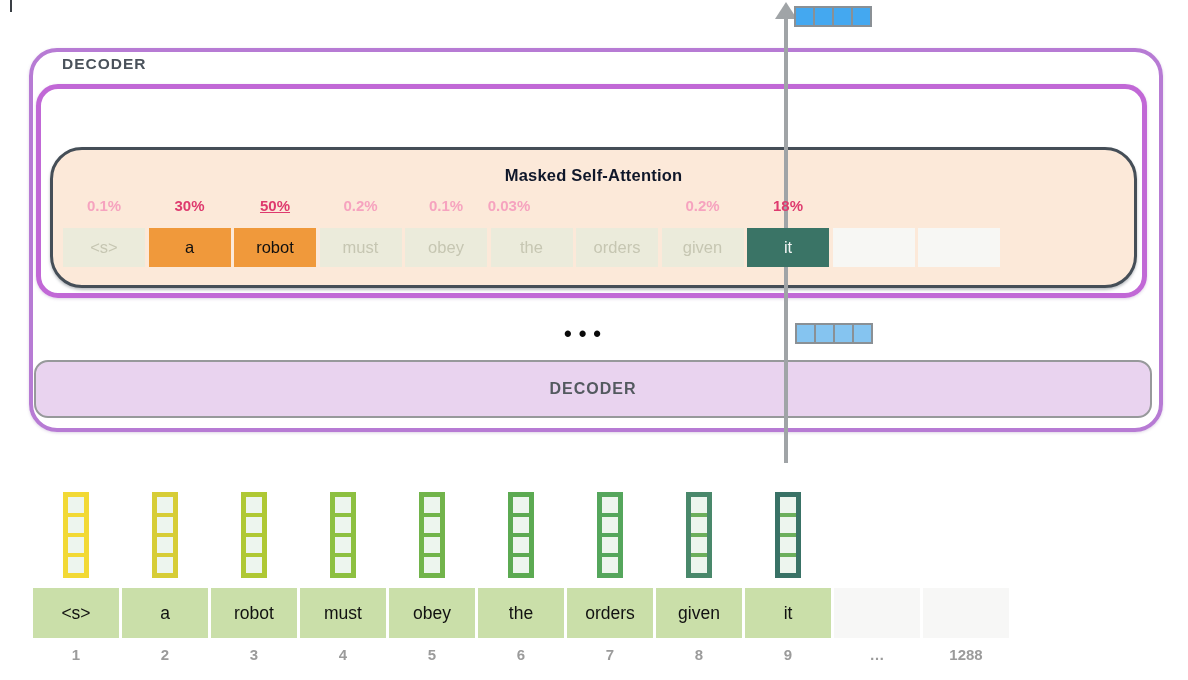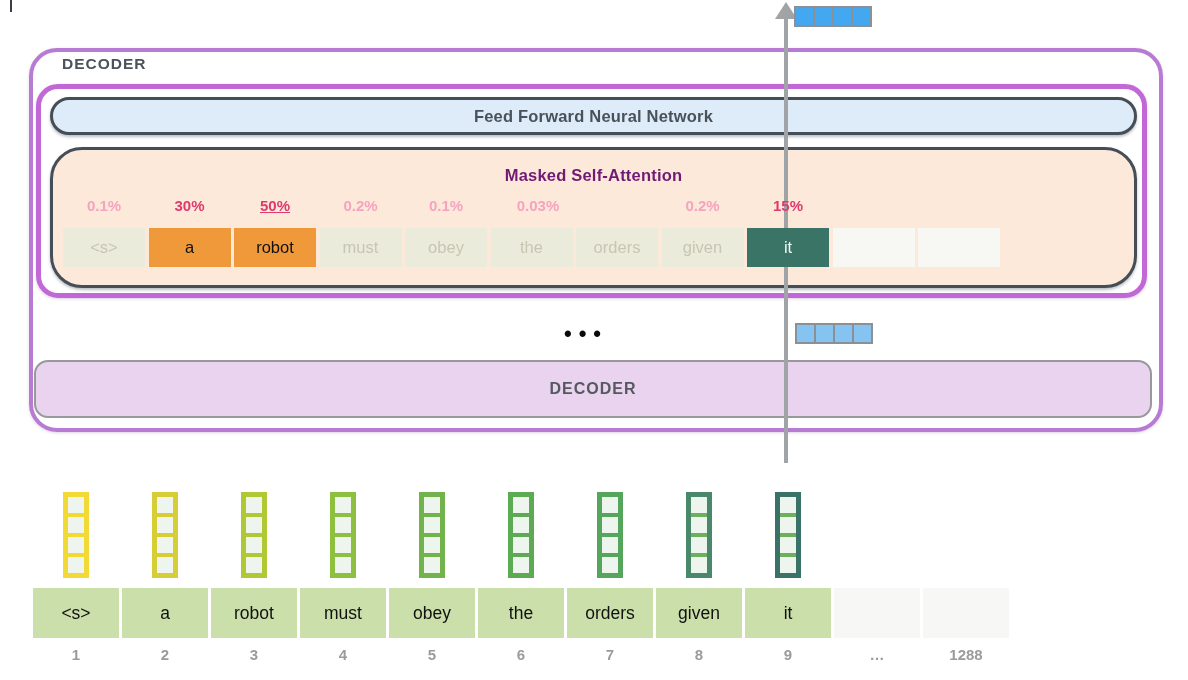--- a/index.html
+++ b/index.html
@@ -27,21 +27,21 @@
     display:flex;align-items:center;justify-content:center;
   }
   .ffnn-label{font-weight:bold;font-size:16.5px;color:#49525B;letter-spacing:0.2px;}
   .masked-box{
     left:50px;top:147px;width:1087px;height:141px;
     background:#FCE9D9;border:3px solid #454E57;border-radius:32px;z-index:1;
     box-shadow:0 2px 3px rgba(60,70,80,0.35);box-sizing:border-box;
   }
   .masked-title{
     left:50px;top:166px;width:1087px;text-align:center;
-    font-weight:bold;font-size:16.5px;color:#701a75;z-index:3;letter-spacing:0.2px;
+    font-weight:bold;font-size:16.5px;color:#0f172a;z-index:3;letter-spacing:0.2px;
   }
   .outer-label{
     left:62px;top:55px;font-weight:bold;font-size:15.5px;color:#4A525B;
     letter-spacing:1px;z-index:3;
   }
   .decoder2-box{
     left:34px;top:360px;width:1118px;height:58px;
     background:#E9D3EF;border:2px solid #97999B;border-radius:14px;z-index:1;
     box-sizing:border-box;display:flex;align-items:center;justify-content:center;
   }
@@ -116,23 +116,20 @@
       <div class="vcell" style="background: rgb(68, 168, 240);"></div>
       <div class="vcell" style="background: rgb(68, 168, 240);"></div>
       <div class="vcell" style="background: rgb(68, 168, 240);"></div>
       <div class="vcell" style="background: rgb(68, 168, 240);"></div>
     </div>
 
   <div class="abs outer-box"></div>
   <div class="abs outer-label">DECODER</div>
   <div class="abs inner-box"></div>
 
-  <div class="abs ffnn-box">
-    <span class="ffnn-label">Feed Forward Neural Network</span>
-  </div>
 
   <div class="abs masked-box"></div>
   <div class="abs masked-title">Masked Self-Attention</div>
   <div id="attention-row"></div>
 
   <div class="abs ellipsis">•••</div>
   <div class="abs vector" style="left:795px;top:323px;" id="mid-vector">
       <div class="vcell" style="background: rgb(133, 196, 240);"></div>
       <div class="vcell" style="background: rgb(133, 196, 240);"></div>
       <div class="vcell" style="background: rgb(133, 196, 240);"></div>
@@ -150,27 +147,27 @@
 <div class="abs pct light" style="left: 63px; width: 82px;">0.1%</div>
     <div class="abs acell dim" style="left: 63px; width: 82px;">&lt;s&gt;</div>
     <div class="abs pct strong" style="left: 148.5px; width: 82px;">30%</div>
     <div class="abs acell highlight" style="left: 148.5px; width: 82px;">a</div>
     <div class="abs pct strong" style="left: 234px; width: 82px; text-decoration: underline;">50%</div>
     <div class="abs acell highlight" style="left: 234px; width: 82px;">robot</div>
     <div class="abs pct light" style="left: 319.5px; width: 82px;">0.2%</div>
     <div class="abs acell dim" style="left: 319.5px; width: 82px;">must</div>
     <div class="abs pct light" style="left: 405px; width: 82px;">0.1%</div>
     <div class="abs acell dim" style="left: 405px; width: 82px;">obey</div>
-    <div class="abs pct light" style="left: 497px; width: 82px;">0.03%</div>
+    <div class="abs pct light" style="left: 468px; width: 82px;">0.03%</div>
     <div class="abs acell dim" style="left: 490.5px; width: 82px;">the</div>
     <div class="abs pct light" style="left: 599px; width: 82px; margin-top: 33px;">0.5%</div>
     <div class="abs acell dim" style="left: 576px; width: 82px;">orders</div>
     <div class="abs pct light" style="left: 661.5px; width: 82px;">0.2%</div>
     <div class="abs acell dim" style="left: 661.5px; width: 82px;">given</div>
-    <div class="abs pct strong" style="left: 747px; width: 82px;">15%</div>
+    <div class="abs pct strong" style="left: 747px; width: 82px;">18%</div>
     <div class="abs acell selected" style="left: 747px; width: 82px;">it</div>
     <div class="abs acell empty" style="left: 832.5px; width: 82px;"></div>
     <div class="abs acell empty" style="left: 918px; width: 82px;"></div>
     <div class="abs ecol" style="left: 63px; background: rgb(242, 217, 53);">
       <div class="ecell" style="background: rgb(237, 245, 238);"></div>
       <div class="ediv" style="background: rgb(242, 217, 53);"></div>
       <div class="ecell" style="background: rgb(237, 245, 238);"></div>
       <div class="ediv" style="background: rgb(242, 217, 53);"></div>
       <div class="ecell" style="background: rgb(237, 245, 238);"></div>
       <div class="ediv" style="background: rgb(242, 217, 53);"></div>

